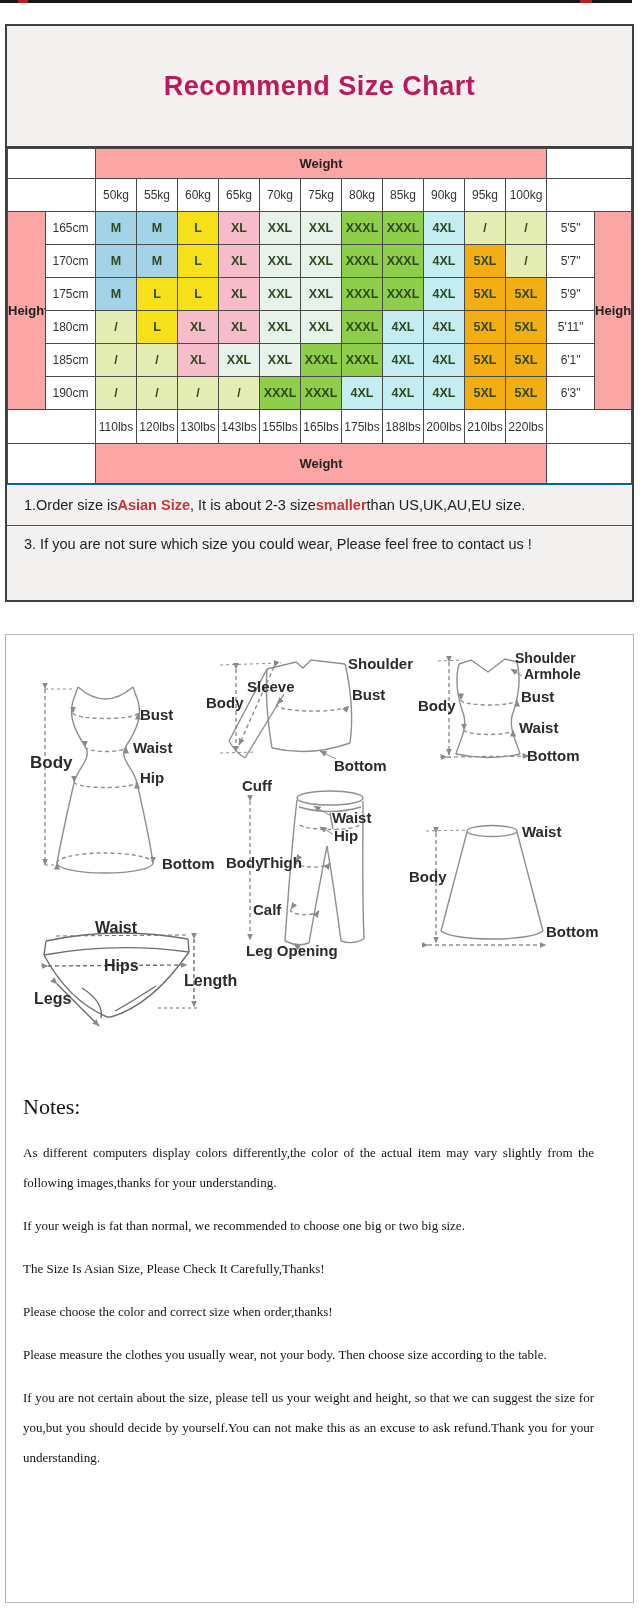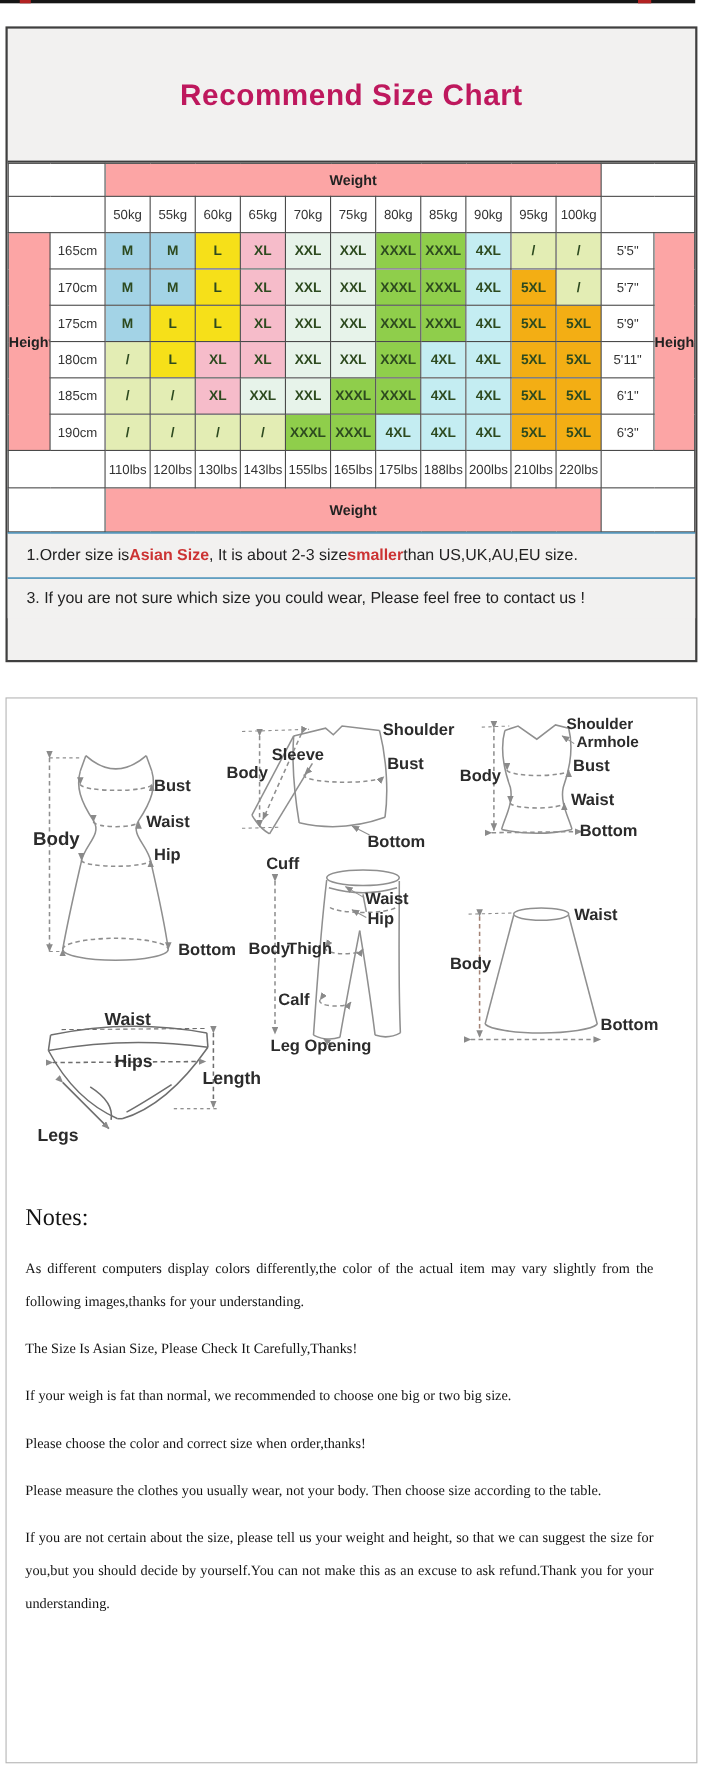--- a/index.html
+++ b/index.html
@@ -350,28 +350,28 @@
   <div class="dlabel" style="left:261px;top:854px;">Thigh</div>
   <div class="dlabel" style="left:253px;top:901px;">Calf</div>
   <div class="dlabel" style="left:246px;top:942px;">Leg Opening</div>
 
   <div class="dlabel" style="left:522px;top:823px;">Waist</div>
   <div class="dlabel" style="left:409px;top:868px;">Body</div>
   <div class="dlabel" style="left:546px;top:923px;">Bottom</div>
 
   <div class="dlabel" style="left:95px;top:919px;font-size:16px;">Waist</div>
   <div class="dlabel" style="left:104px;top:957px;font-size:16px;">Hips</div>
-  <div class="dlabel" style="left:34px;top:1024px;font-size:16px;">Legs</div>
+  <div class="dlabel" style="left:34px;top:990px;font-size:16px;">Legs</div>
   <div class="dlabel" style="left:184px;top:972px;font-size:16px;">Length</div>
 
   <div id="notes">
     <p class="nh">Notes:</p>
     <div id="notes-paragraphs">
         <p>As different computers display colors differently,the color of the actual item may vary slightly from the following images,thanks for your understanding.</p>
+        <p>If your weigh is fat than normal, we recommended to choose one big or two big size.</p>
         <p>The Size Is Asian Size, Please Check It Carefully,Thanks!</p>
-        <p>If your weigh is fat than normal, we recommended to choose one big or two big size.</p>
         <p>Please choose the color and correct size when order,thanks!</p>
         <p>Please measure the clothes you usually wear, not your body. Then choose size according to the table.</p>
         <p>If you are not certain about the size, please tell us your weight and height, so that we can suggest the size for you,but you should decide by yourself.You can not make this as an excuse to ask refund.Thank you for your understanding.</p>
       </div>
   </div>
 
 </div>
 
 </body></html>

